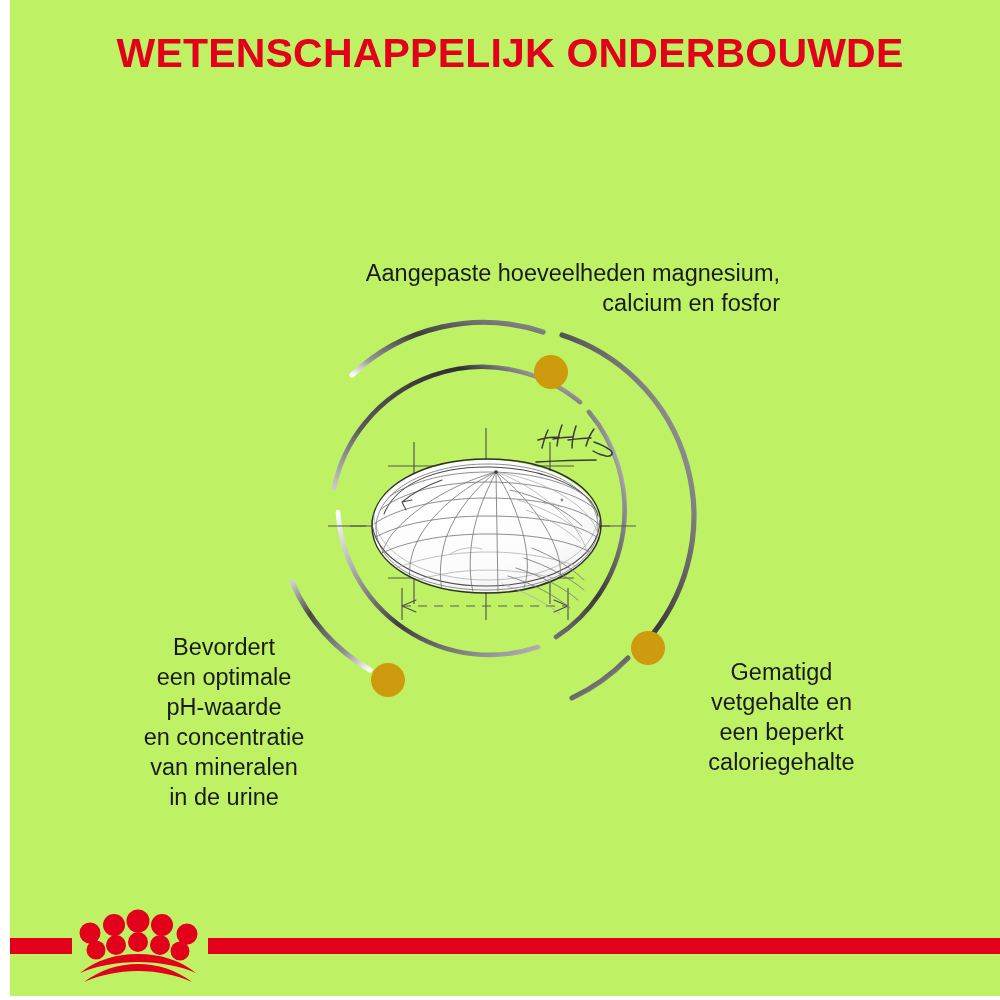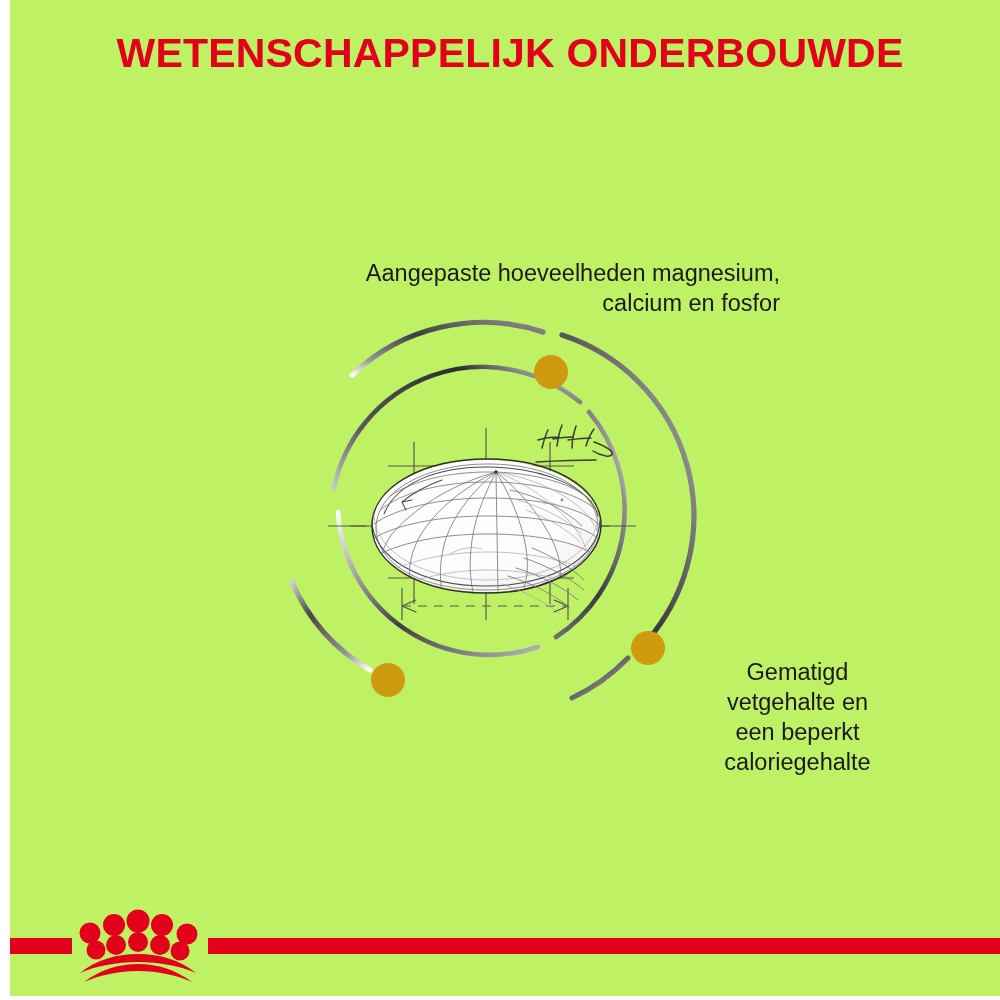--- a/index.html
+++ b/index.html
@@ -28,21 +28,21 @@
   .caption {
     position:absolute;
     color:#1a1a1a;
     font-size:23.5px;
     line-height:30px;
     text-align:center;
     white-space:pre-line;
   }
   .caption-top  { left:230px; top:258px; width:540px;text-align:right; }
   .caption-left { left:78px;  top:632px; width:272px; }
-  .caption-right{ left:660px; top:657px; width:255px; }
+  .caption-right{ left:644px; top:657px; width:255px; }
 
   
   .diagram { position:absolute; left:300px; top:320px; width:400px; height:400px; }
   .diagram svg { display:block; width:400px; height:400px; overflow:visible; }
 
   .dot { fill:#CE9A0E; }
 
   
   .sk        { fill:none; stroke:#4a4a4a; stroke-width:1.05; stroke-linecap:round; }
   .sk-soft   { fill:none; stroke:#7a7a7a; stroke-width:0.85; stroke-linecap:round; }
@@ -62,20 +62,26 @@
 
 <div class="page">
 
   <h1 class="headline">
     <span class="l1">WETENSCHAPPELIJK ONDERBOUWDE</span>
   </h1>
 
   <div class="caption caption-top">Aangepaste hoeveelheden magnesium,
 calcium en fosfor</div>
 
+  <div class="caption caption-left">Bevordert
+een optimale
+pH-waarde
+en concentratie
+van mineralen
+in de urine</div>
 
   <div class="caption caption-right">Gematigd
 vetgehalte en
 een beperkt
 caloriegehalte</div>
 
   <div class="diagram">
     <svg viewBox="0 0 400 400" xmlns="http://www.w3.org/2000/svg">
       <defs>
 

